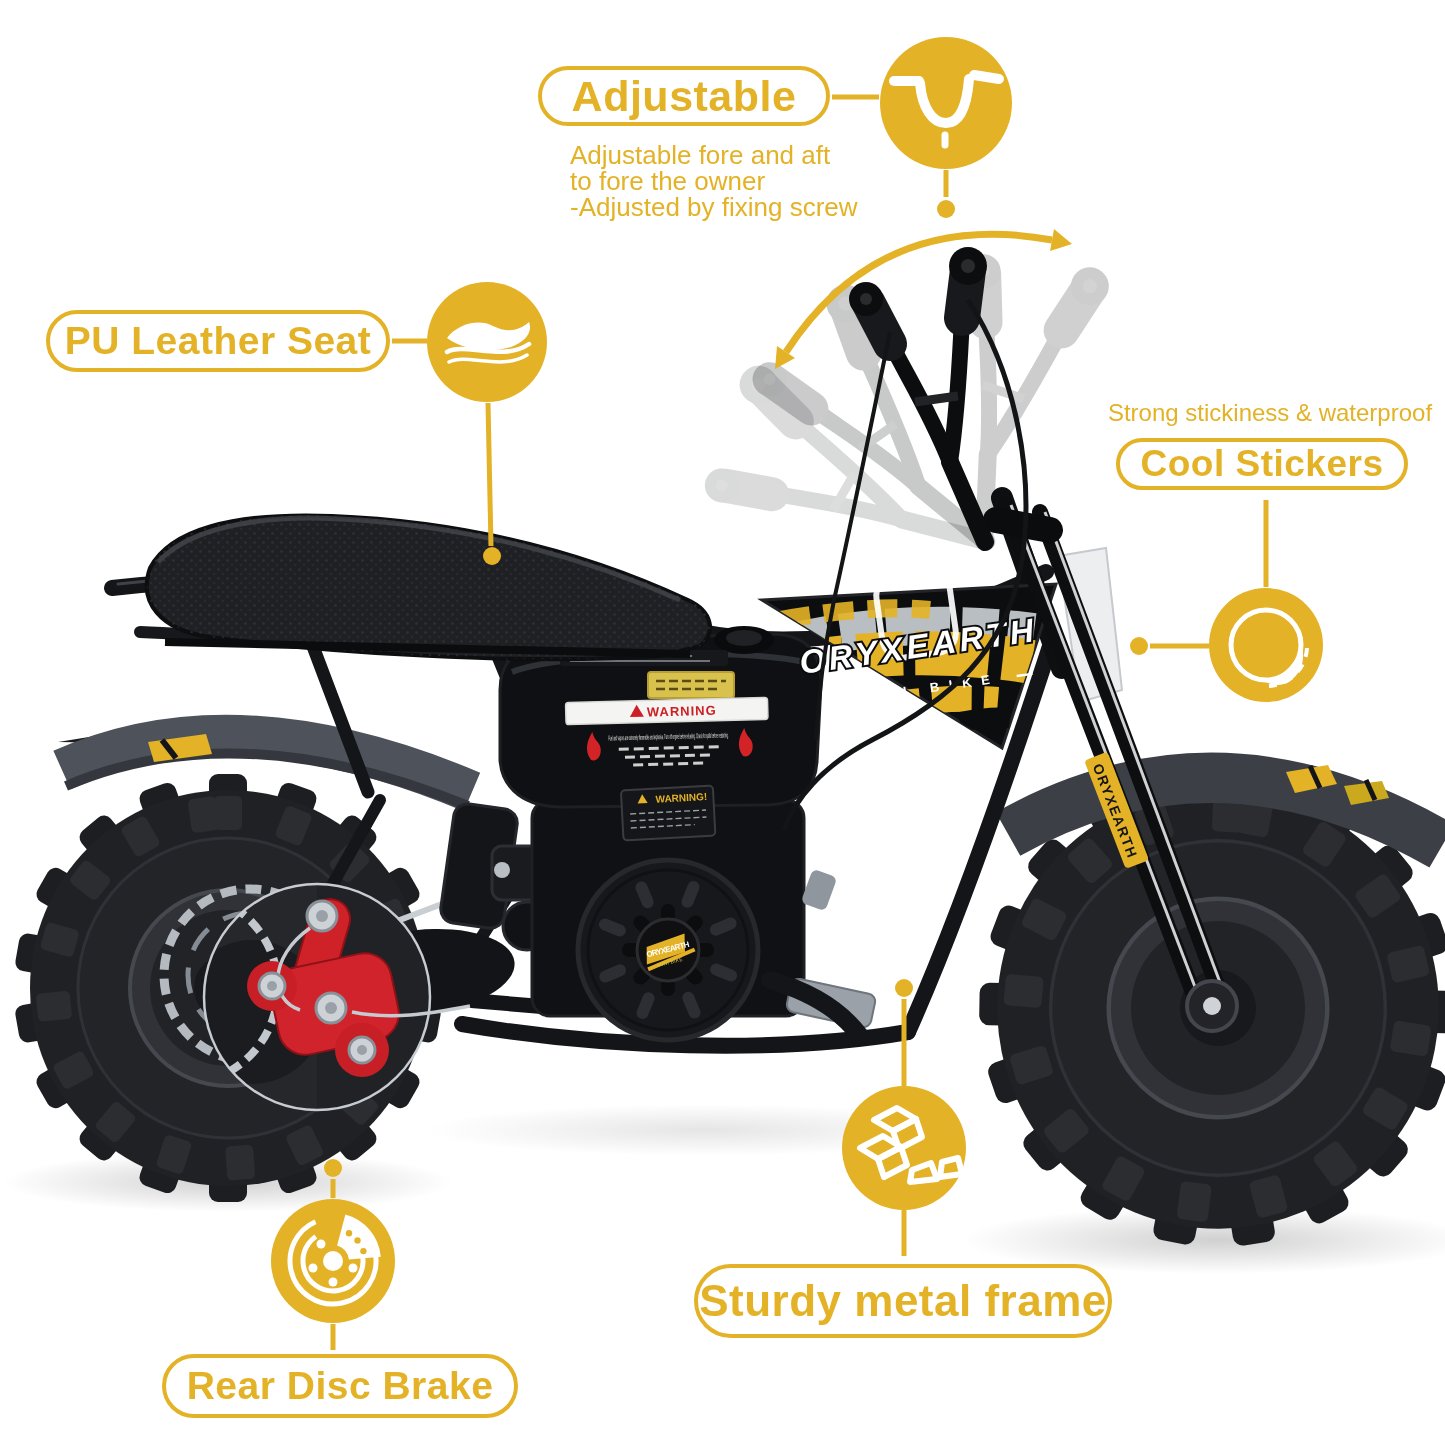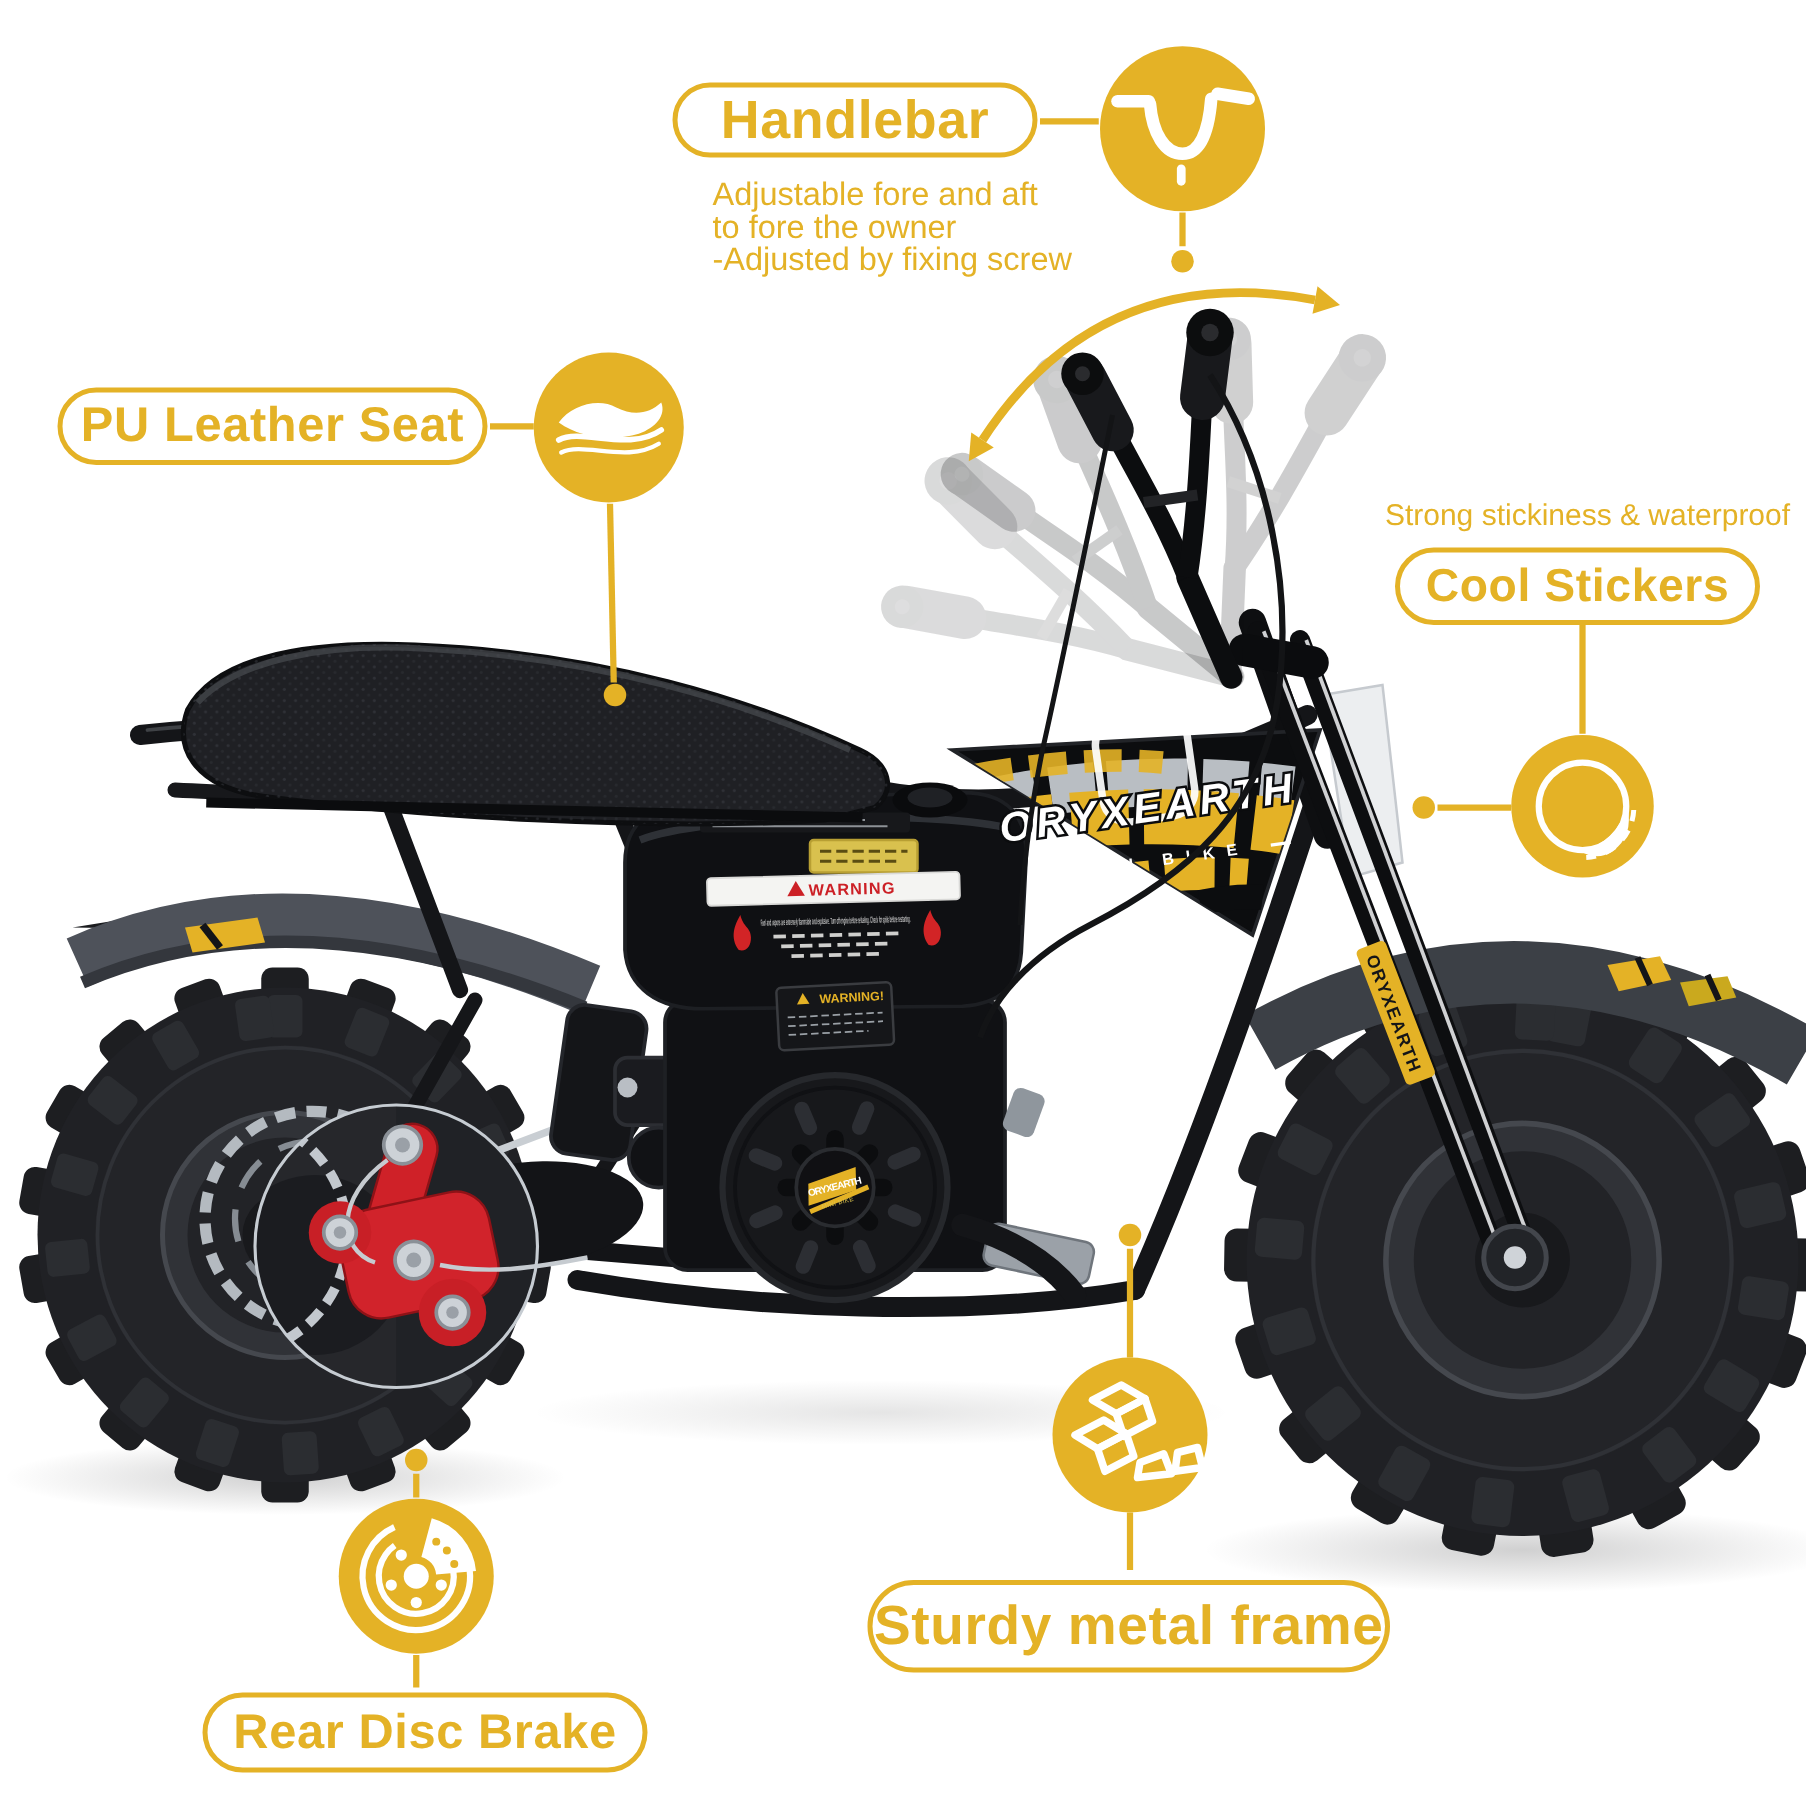--- a/index.html
+++ b/index.html
@@ -9,21 +9,21 @@
   .pill{position:absolute;box-sizing:border-box;border:4px solid #E4B226;border-radius:999px;
         display:flex;align-items:center;justify-content:center;color:#E4B226;font-weight:bold;
         background:rgba(255,255,255,.0);z-index:30;letter-spacing:.5px;}
   .note{position:absolute;color:#E4B226;z-index:30;}
   .desc{position:absolute;color:#E4B226;z-index:30;font-weight:normal;}
   .desc div{white-space:nowrap;}
   #pill-handlebar{left:538px;top:66px;width:292px;height:60px;font-size:43px;}
   #desc-handlebar{left:570px;top:142px;font-size:26px;line-height:26px;}
   #pill-seat{left:46px;top:310px;width:344px;height:62px;font-size:39px;}
   #note-stickers{left:1095px;top:399px;width:350px;font-size:24px;text-align:center;}
-  #pill-stickers{left:1116px;top:438px;width:292px;height:62px;font-size:37px;}
+  #pill-stickers{left:1116px;top:438px;width:292px;height:52px;font-size:37px;}
   #pill-frame{left:694px;top:1264px;width:418px;height:74px;font-size:44px;}
   #pill-brake{left:162px;top:1354px;width:356px;height:64px;font-size:39px;}
 </style>
 </head>
 <body>
 
 <div class="canvas">
 
   <svg class="layer" viewBox="0 0 1445 1445" style="z-index:1">
     <defs>
@@ -394,21 +394,21 @@
         <g fill="#E4B226" stroke="none">
           <circle cx="16" cy="-27.7" r="3.2"></circle>
             <circle cx="24.5" cy="-20.6" r="3.2"></circle>
             <circle cx="30.4" cy="-9.9" r="3.2"></circle>
         </g>
       </g>
     </g>
   </svg>
 
   <div class="pill" id="pill-handlebar">
-    <span>Handlebar</span>
+    <span>Adjustable</span>
   </div>
   <div class="desc" id="desc-handlebar">
     <div>Adjustable fore and aft</div>
     <div>to fore the owner</div>
     <div>-Adjusted by fixing screw</div>
   </div>
 
   <div class="pill" id="pill-seat">
     <span>PU Leather Seat</span>
   </div>

